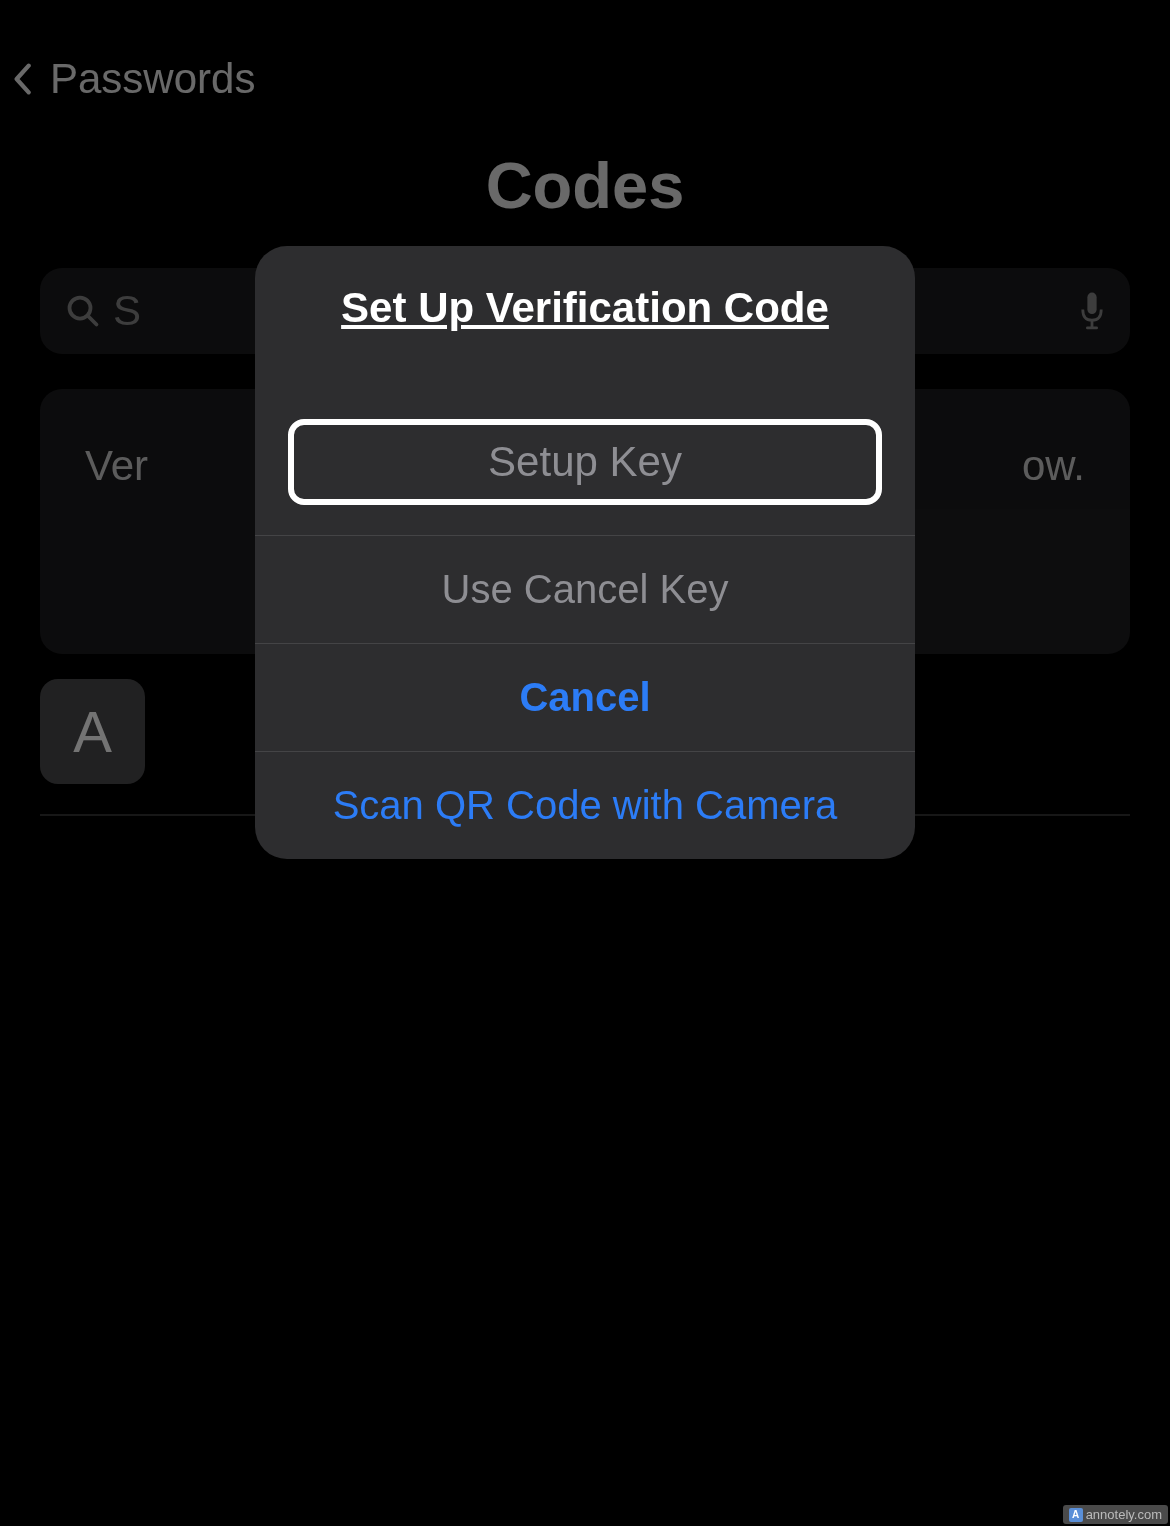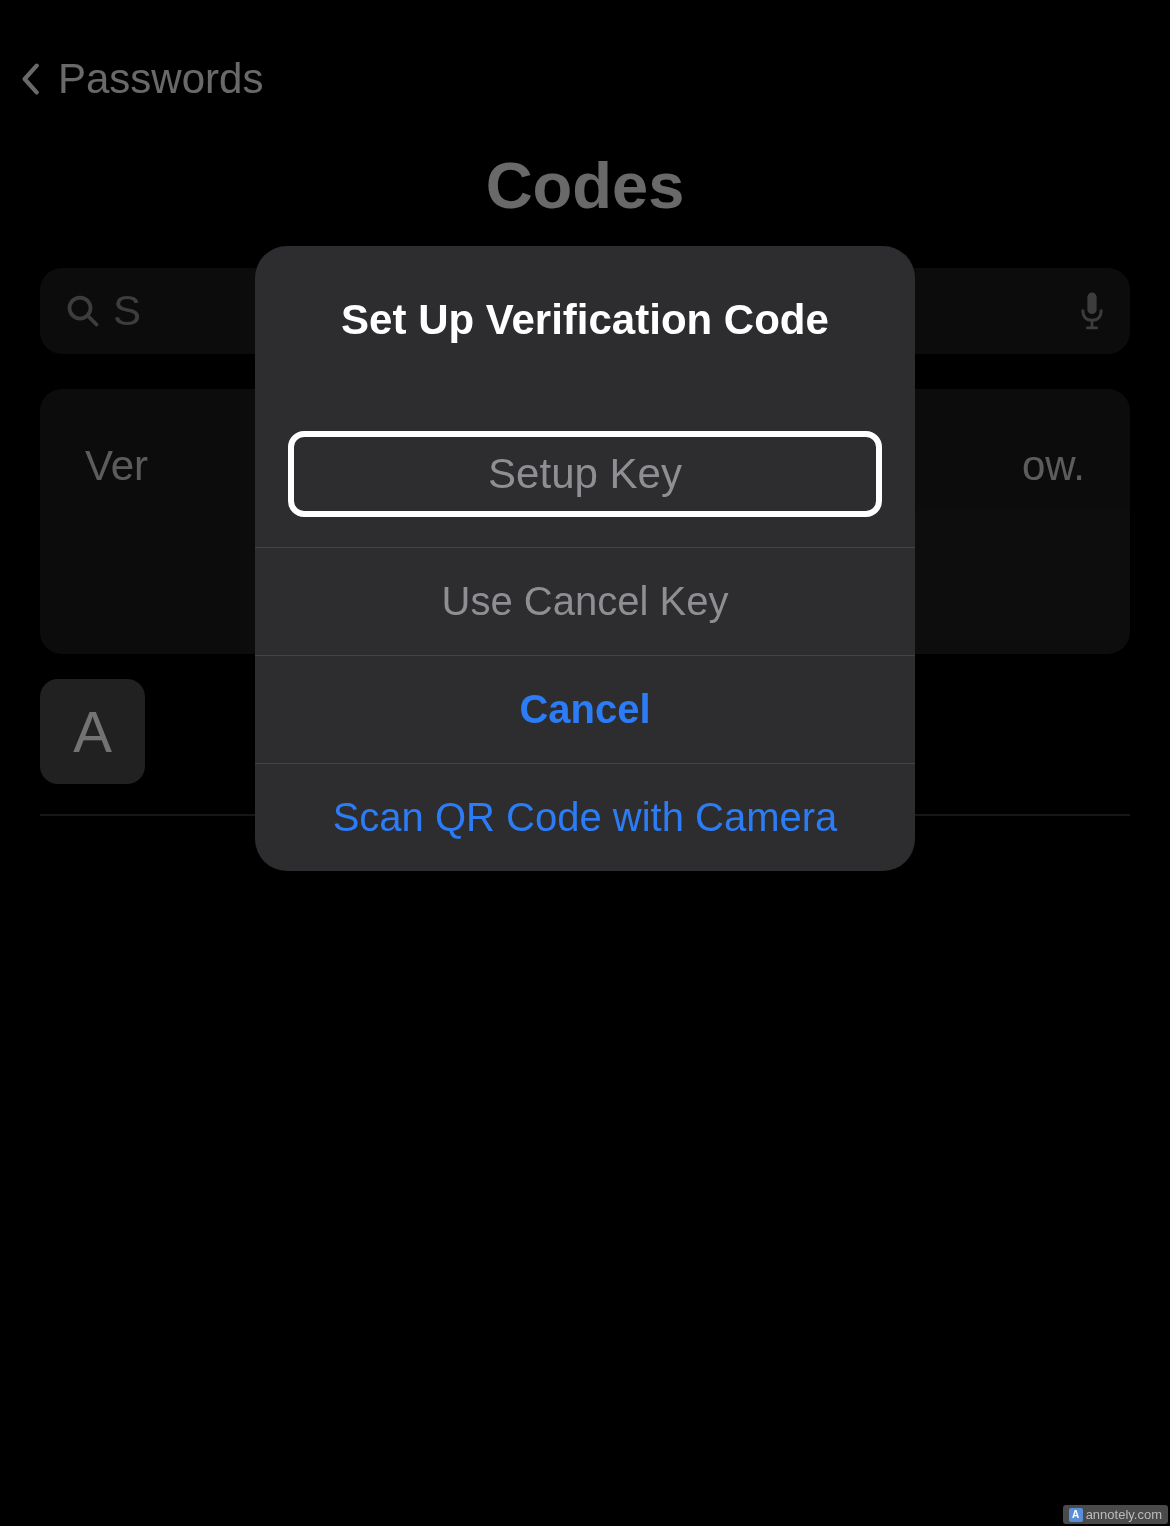--- a/index.html
+++ b/index.html
@@ -24,21 +24,21 @@
       top: 0;
       left: 0;
       width: 100%;
       height: 100%;
       opacity: 0.45;
     }
     
     .nav-bar {
       display: flex;
       align-items: center;
-      padding: 55px 20px 20px 20px;
+      padding: 55px 20px 20px 12px;
     }
     
     .back-chevron {
       width: 20px;
       height: 32px;
       margin-right: 18px;
     }
     
     .back-label {
       font-size: 42px;
@@ -124,22 +124,23 @@
       top: 246px;
       left: 50%;
       transform: translateX(-50%);
       width: 660px;
       background: #2d2d2f;
       border-radius: 32px;
       overflow: hidden;
     }
     
     .alert-body {
-      padding: 50px 40px 25px 40px;
-      text-align: center;
+      padding: 38px 40px 25px 40px;
+      text-align: center;
+      text-decoration: underline;
     }
     
     .alert-title {
       font-size: 42px;
       font-weight: 600;
       color: #fff;
       margin-bottom: 12px;
     }
     
     .alert-description {

